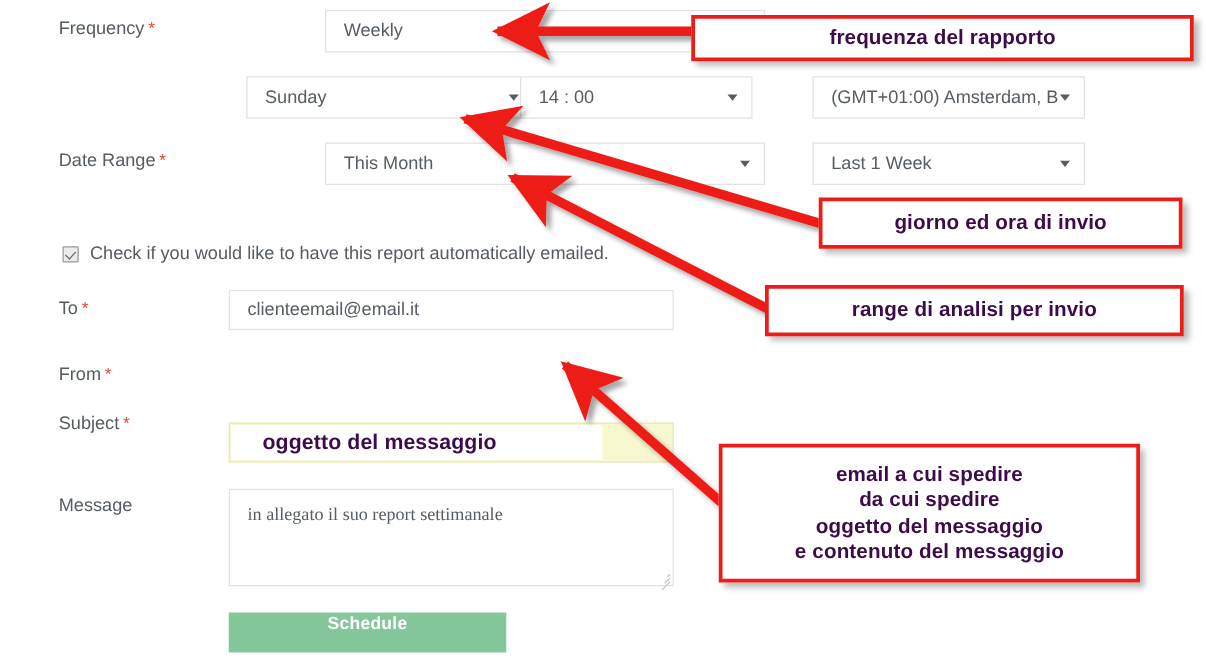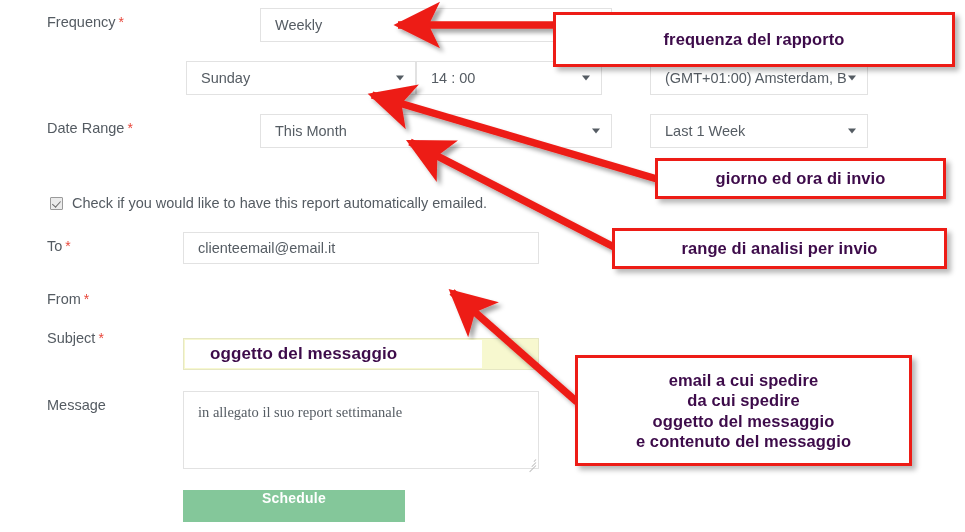--- a/index.html
+++ b/index.html
@@ -185,21 +185,21 @@
 </head>
 <body>
 
 <div id="screen">
 
   <div class="flabel" style="left:47px; top:15px;"><span>Frequency</span><span class="req">*</span></div>
   <div class="field" style="left:260px; top:8px; width:352px; height:34px;">
     <span>Weekly</span>
   </div>
 
-  <div class="field" style="left:186px; top:61px; width:230px; height:34px;">
+  <div class="field" style="left:197px; top:61px; width:230px; height:34px;">
     <span>Sunday</span>
     <span class="caret"></span>
   </div>
   <div class="field" style="left:416px; top:61px; width:186px; height:34px;">
     <span>14 : 00</span>
     <span class="caret"></span>
   </div>
   <div class="field" style="left:650px; top:61px; width:218px; height:34px;">
     <span>(GMT+01:00) Amsterdam, B</span>
     <span class="caret"></span>
@@ -259,21 +259,21 @@
       <line x1="556" y1="25" x2="398" y2="25"></line>
       <line x1="657" y1="179" x2="372" y2="95"></line>
       <line x1="614" y1="247" x2="410" y2="142"></line>
       <line x1="577" y1="402" x2="452" y2="292"></line>
     </g>
   </svg>
 
   <div class="note-mask" style="left:185px; top:340px; width:297px; height:28px;"></div>
   <div class="inline-note" style="left:210px; top:344px;">oggetto del messaggio</div>
 
-  <div class="callout" style="left:553px; top:12px; width:402px; height:55px;">frequenza del rapporto</div>
+  <div class="callout" style="left:553px; top:12px; width:402px; height:37px;">frequenza del rapporto</div>
   <div class="callout" style="left:655px; top:158px; width:291px; height:41px;">giorno ed ora di invio</div>
   <div class="callout" style="left:612px; top:228px; width:335px; height:41px;">range di analisi per invio</div>
   <div class="callout" style="left:575px; top:355px; width:337px; height:111px;">email a cui spedire
 da cui spedire
 oggetto del messaggio
 e contenuto del messaggio</div>
 
 </div>
 
 </body></html>

